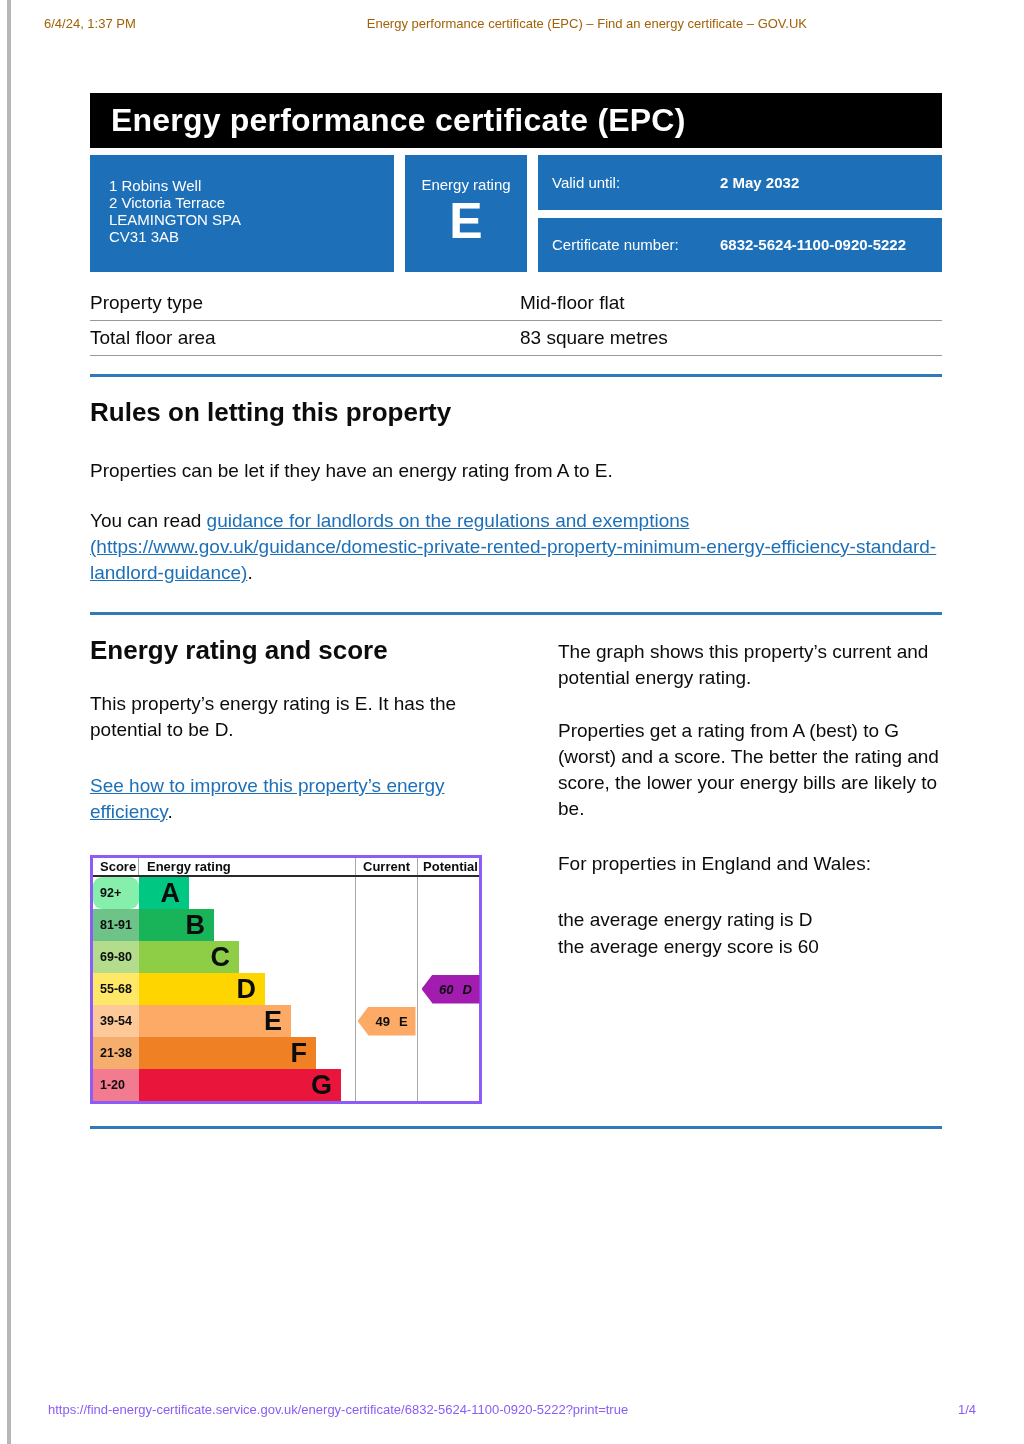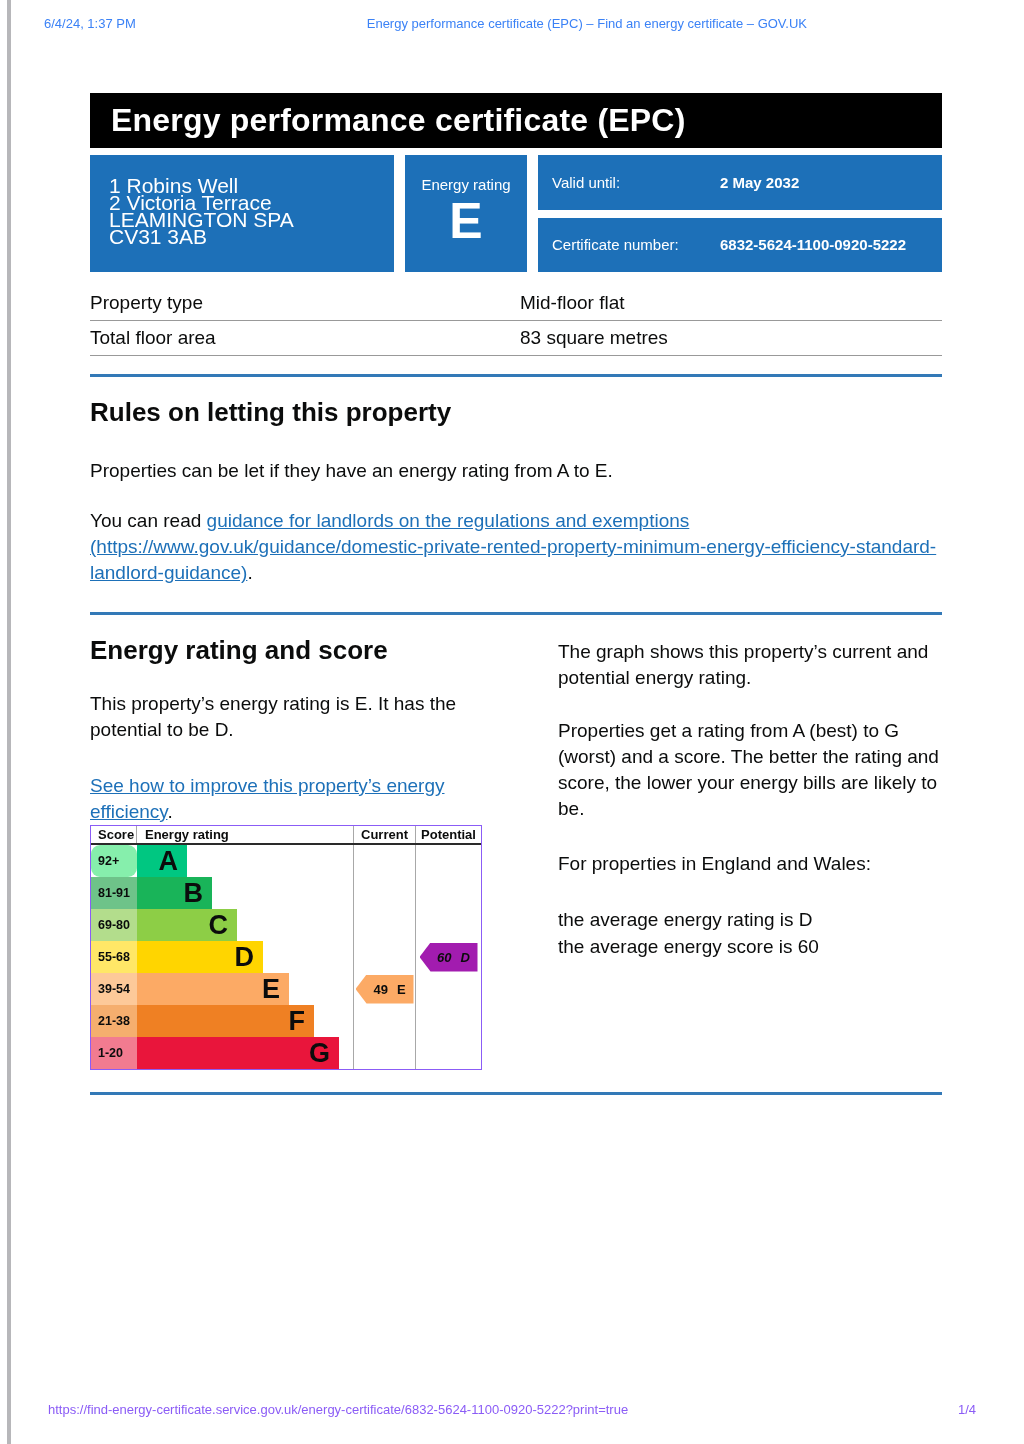--- a/index.html
+++ b/index.html
@@ -2,37 +2,37 @@
 <html><head>
 <meta charset="utf-8">
 <style>
   * { margin:0; padding:0; box-sizing:border-box; }
   html,body { background:#ffffff; }
   body { font-family:"Liberation Sans","DejaVu Sans",sans-serif; color:#0b0c0c; }
   .page { position:relative; width:1024px; height:1444px; background:#ffffff; overflow:hidden; }
   .edge-strip { position:absolute; left:7px; top:0; width:4px; height:100%; background:#b7b7ba; }
 
   
-  .print-header { position:absolute; top:16px; left:44px; right:44px; height:18px; font-size:13px; color:#3b82f6; }
+  .print-header { position:absolute; top:16px; left:44px; right:44px; height:18px; font-size:13px; color:#a16207; }
   .print-date { position:absolute; left:0; top:0; }
   .print-title { position:absolute; left:58%; transform:translateX(-50%); top:0; white-space:nowrap; }
   .print-footer { position:absolute; top:1402px; left:48px; right:48px; font-size:13px; color:#8b5cf6; }
   .footer-url { float:left; }
   .footer-page { float:right; }
 
   .content { position:absolute; left:90px; top:93px; width:852px; }
 
   
   .banner { height:55px; background:#000000; color:#ffffff; display:flex; align-items:center; padding-left:21px; }
   .banner h1 { font-size:32px; font-weight:bold; letter-spacing:.2px; }
 
   
   .info-row { display:flex; gap:11px; margin-top:7px; height:117px; }
   .blue { background:#1d70b8; color:#ffffff; }
-  .address-box { width:304px; padding:22px 0 0 19px; font-size:21px; line-height:17px; }
+  .address-box { width:304px; padding:22px 0 0 19px; font-size:15px; line-height:17px; }
   .rating-box { width:122px; text-align:center; padding-top:21px; }
   .rating-box .label { font-size:15px; }
   .rating-box .letter { font-size:50px; font-weight:bold; line-height:50px; margin-top:3px; }
   .validity-box { flex:1; display:flex; flex-direction:column; gap:8px; background:transparent; }
   .validity-cell { flex:1; display:flex; align-items:center; padding-left:14px; font-size:15px; }
   .validity-cell .lbl { width:168px; }
   .validity-cell .val { font-weight:bold; }
 
   
   .summary { margin-top:14px; }
@@ -57,21 +57,21 @@
   .col-right { width:384px; }
   .col-left p.body { margin-top:26px; }
   .col-left .improve { margin-top:30px; display:inline-block; font-size:19px; line-height:26px; }
   .col-right .rp1 { margin-top:4px; }
   .col-right .rp2 { margin-top:27px; }
   .col-right .rp3 { margin-top:29px; }
   .col-right .avg { margin-top:29px; font-size:19px; line-height:27px; }
   .bold { font-weight:normal; }
 
   
-  .chart { width:392px; border:1px solid #8b5cf6; background:#ffffff; }
+  .chart { margin-top:30px; width:392px; border:3px solid #8b5cf6; background:#ffffff; }
   .chart-row { display:flex; }
   .c-score { width:46px; flex:none; }
   .c-rating { width:216px; flex:none; }
   .c-current { width:62px; flex:none; border-left:1px solid #a8a8a8; }
   .c-potential { width:66px; flex:none; border-left:1px solid #a8a8a8; }
   .chart-head { height:19px; border-bottom:2px solid #2a2a2a; font-size:13px; font-weight:bold; }
   .chart-head > div { display:flex; align-items:center; }
   .chart-head .c-score { padding-left:7px; border-right:1px solid #a8a8a8; }
   .chart-head .c-rating { padding-left:8px; }
   .chart-head .c-current, .chart-head .c-potential { justify-content:center; }

